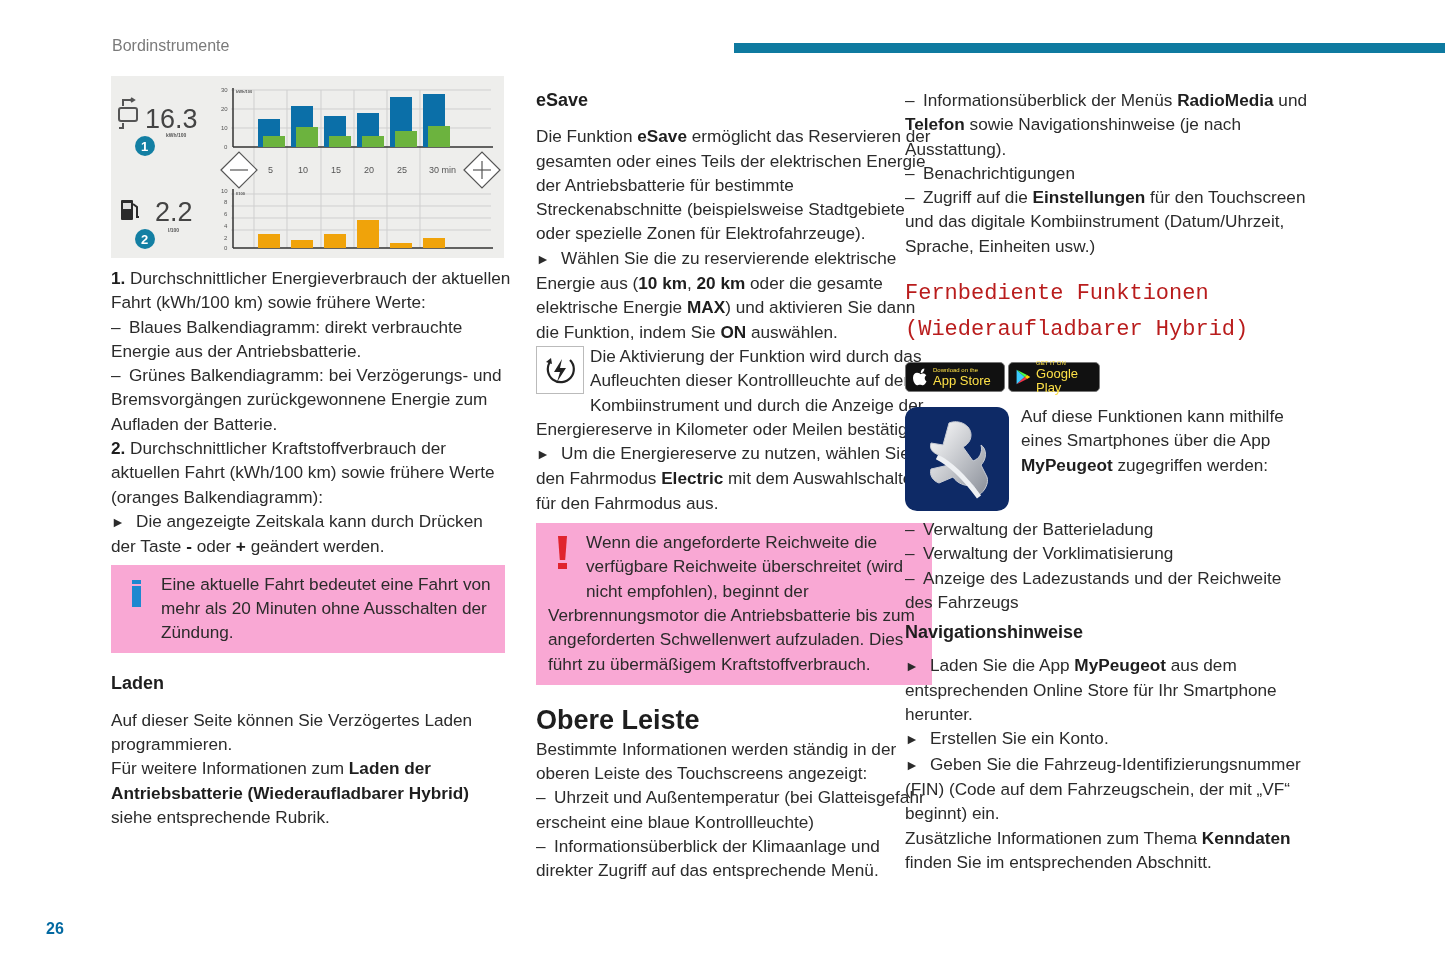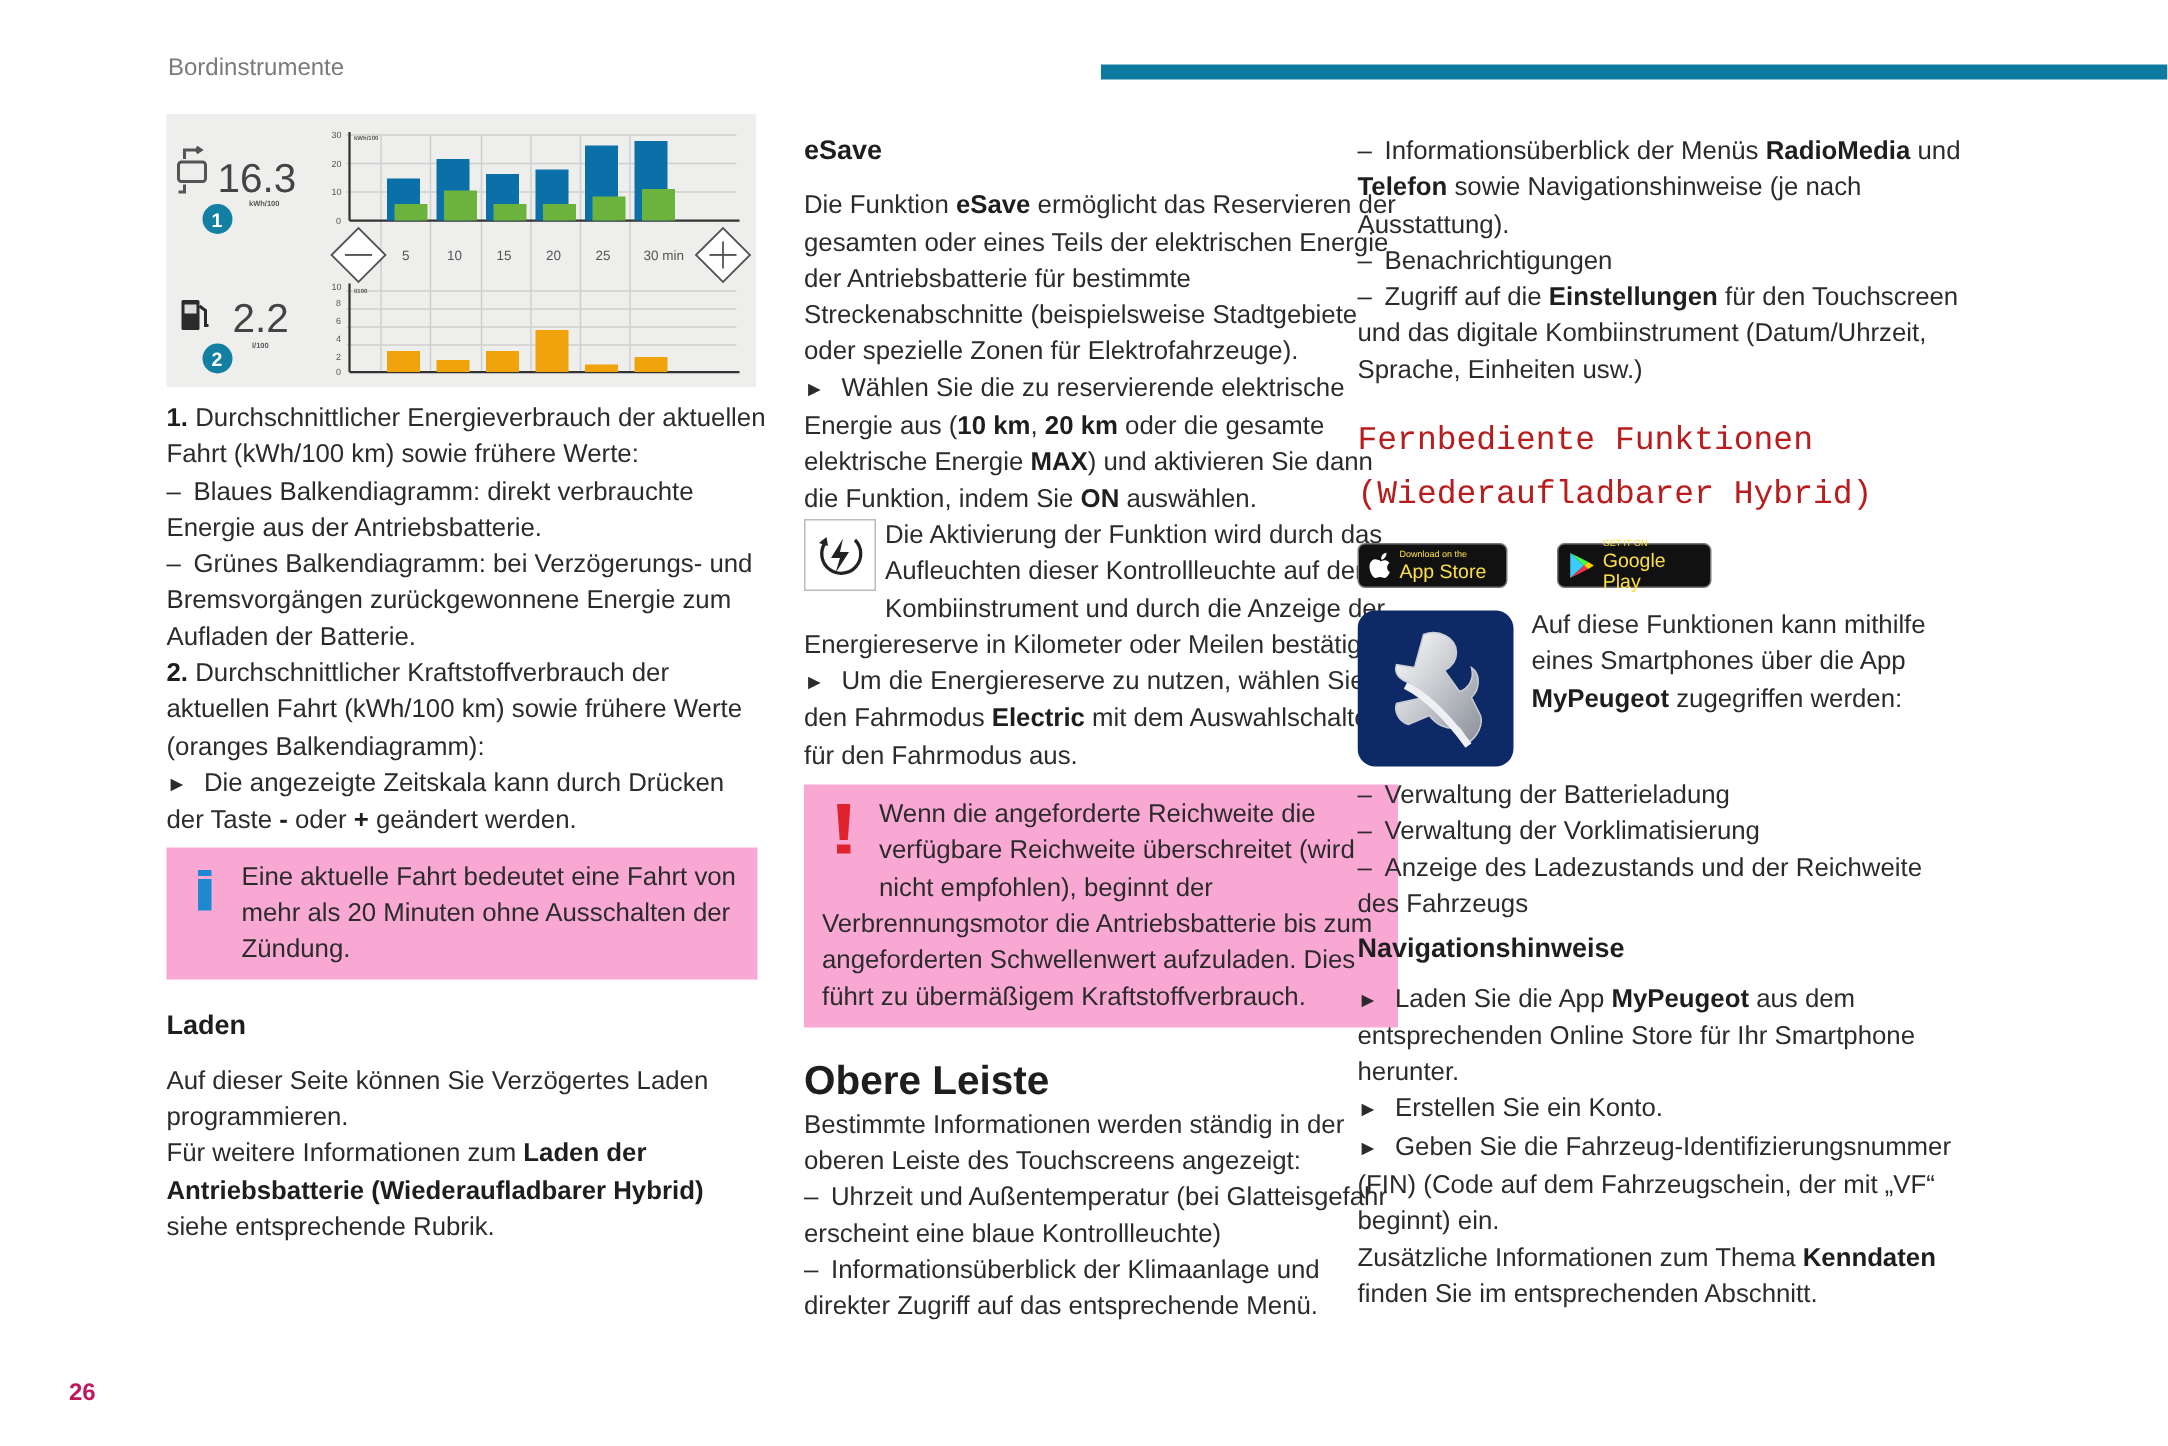--- a/index.html
+++ b/index.html
@@ -1,20 +1,20 @@
 <!DOCTYPE html>
 <html><head>
 <meta charset="utf-8">
 <style>
   * { box-sizing: border-box; margin: 0; padding: 0; }
   html, body { width: 1445px; height: 964px; background: #ffffff; overflow: hidden; }
   body { position: relative; font-family: "Liberation Sans", sans-serif; color: #2b2b2b; }
   .running-head { position: absolute; left: 112px; top: 37px; font-size: 16px; color: #7a7a7a; }
   .top-bar { position: absolute; left: 734px; top: 43px; width: 711px; height: 10px; background: #0e7aa0; }
-  .page-num { position: absolute; left: 46px; top: 920px; font-size: 16px; font-weight: bold; color: #be185d; }
+  .page-num { position: absolute; left: 46px; top: 920px; font-size: 16px; font-weight: bold; color: #0369a1; }
   .col { position: absolute; font-size: 17.2px; line-height: 24.3px; color: #2b2b2b; }
   .col1 { left: 111px; top: 76px; width: 400px; }
   .col2 { left: 536px; top: 88px; width: 400px; }
   .col3 { left: 905px; top: 88px; width: 405px; }
   b { font-weight: bold; color: #1e1e1e; }
   .h3 { font-weight: bold; font-size: 18px; color: #1e1e1e; }
   .tri { font-size: 14px; display: inline-block; width: 25px; }
   .dash { display: inline-block; width: 18px; }
   
   .dash-panel { width: 393px; height: 182px; background: #eeeeec; position: relative; margin-bottom: 8px; }
@@ -202,21 +202,21 @@
   <div style="margin-top:14px; display:flex;">
     <div class="store-btn" style="width:100px;">
       <svg width="16" height="18" viewBox="0 0 16 18" style="margin-right:5px;">
           <path d="M11 4 c1 -1 1.5 -2.5 1.3 -3.5 c-1.2 0.1 -2.5 0.9 -3 2 c-0.5 1 -0.6 2 -0.5 2.5 c1 0.1 1.8 -0.4 2.2 -1z M8 5.5 c-1 0 -2 -0.7 -3 -0.7 c-2 0 -4 1.7 -4 5 c0 3.5 2.2 7.5 4 7.5 c1 0 1.5 -0.6 3 -0.6 s1.8 0.6 3 0.6 c1.5 0 3 -2.5 3.5 -4 c-2 -1 -2.5 -4.5 -0.2 -6 c-1 -1.5 -2.5 -1.8 -3.3 -1.8 c-1.3 0 -2 0.7 -3 0.7z" fill="#fff"></path>
         </svg>
       <div>
           <span class="small">Download on the</span>
           <span class="big">App Store</span>
         </div>
     </div>
-    <div class="store-btn" style="width:103px;margin-left:30px;">
+    <div class="store-btn" style="width:92px;">
       <svg width="20" height="20" viewBox="0 0 20 20" style="margin-right:5px;">
           <polygon points="2,1 12,10 2,19" fill="#3bccff"></polygon>
           <polygon points="2,1 15,7.5 12,10" fill="#48ff48"></polygon>
           <polygon points="2,19 15,12.5 12,10" fill="#f53349"></polygon>
           <polygon points="15,7.5 19,10 15,12.5 12,10" fill="#ffd400"></polygon>
         </svg>
       <div>
           <span class="small">GET IT ON</span>
           <span class="big">Google Play</span>
         </div>

